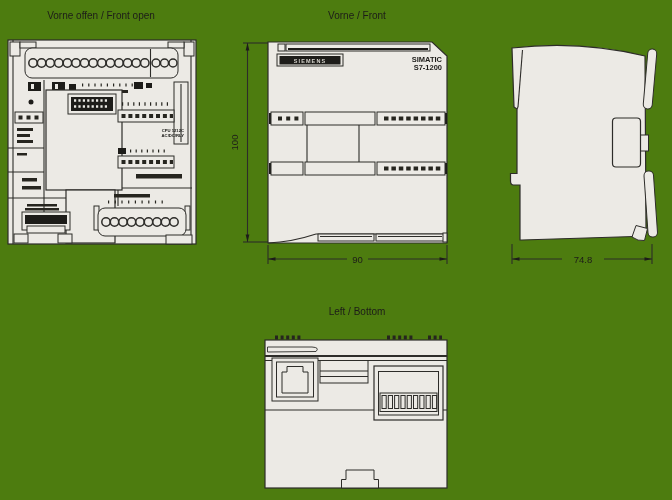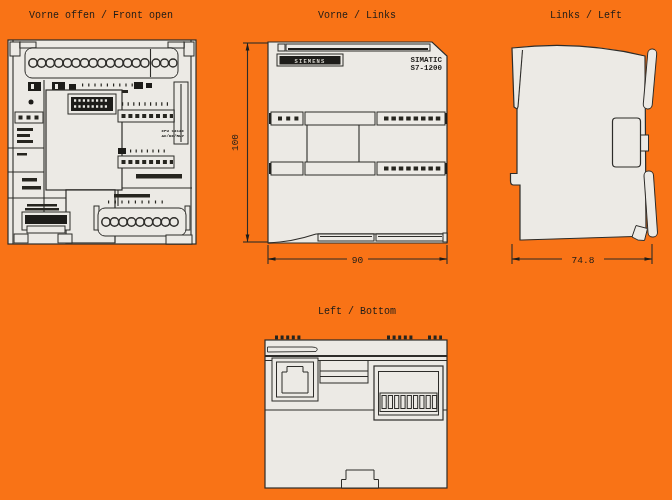--- a/index.html
+++ b/index.html
@@ -1,19 +1,19 @@
 <!DOCTYPE html>
 <html><head>
 <meta charset="utf-8">
 <style>
   html,body{margin:0;padding:0;}
   .canvas{
     position:relative;width:672px;height:500px;
-    background:#f97316;
-    font-family:Liberation Mono, monospace;
+    background:#4d7c0f;
+    font-family:Liberation Sans, sans-serif;
     overflow:hidden;
   }
   .view-title{
     position:absolute;font-size:10px;color:#1d1c19;
     text-align:center;white-space:nowrap;
   }
   svg{position:absolute;overflow:visible;}
   .ln{fill:none;stroke:#2d2c29;stroke-width:1.1;}
   .fillb{fill:#eceae5;stroke:#2d2c29;stroke-width:1.2;}
   .fillt{fill:#eceae5;stroke:#2d2c29;stroke-width:1;}
@@ -22,22 +22,21 @@
   .term{fill:#eceae5;stroke:#2d2c29;stroke-width:1.5;}
   .dimtxt{font-size:9.5px;fill:#1d1c19;}
   .microtxt{fill:#151513;font-weight:bold;}
 </style>
 </head>
 <body>
 
 <div class="canvas">
 
   <div class="view-title" style="left:21px;top:10px;width:160px">Vorne offen / Front open</div>
-  <div class="view-title" style="left:277px;top:10px;width:160px">Vorne / Links</div>
-  <div class="view-title" style="left:506px;top:10px;width:160px">Links / Left</div>
+  <div class="view-title" style="left:277px;top:10px;width:160px">Vorne / Front</div>
   <div class="view-title" style="left:277px;top:306px;width:160px">Left / Bottom</div>
 
   <svg style="left:6px;top:36px" width="192" height="212">
     <defs>
       <circle id="v1c" r="4.2" class="term"></circle>
       <circle id="v1s" r="4" class="term"></circle>
     </defs>
     <g>
       <rect x="2" y="4" width="188" height="204" class="fillb"></rect>
       <line x1="7" y1="4" x2="7" y2="208" class="ln"></line>

